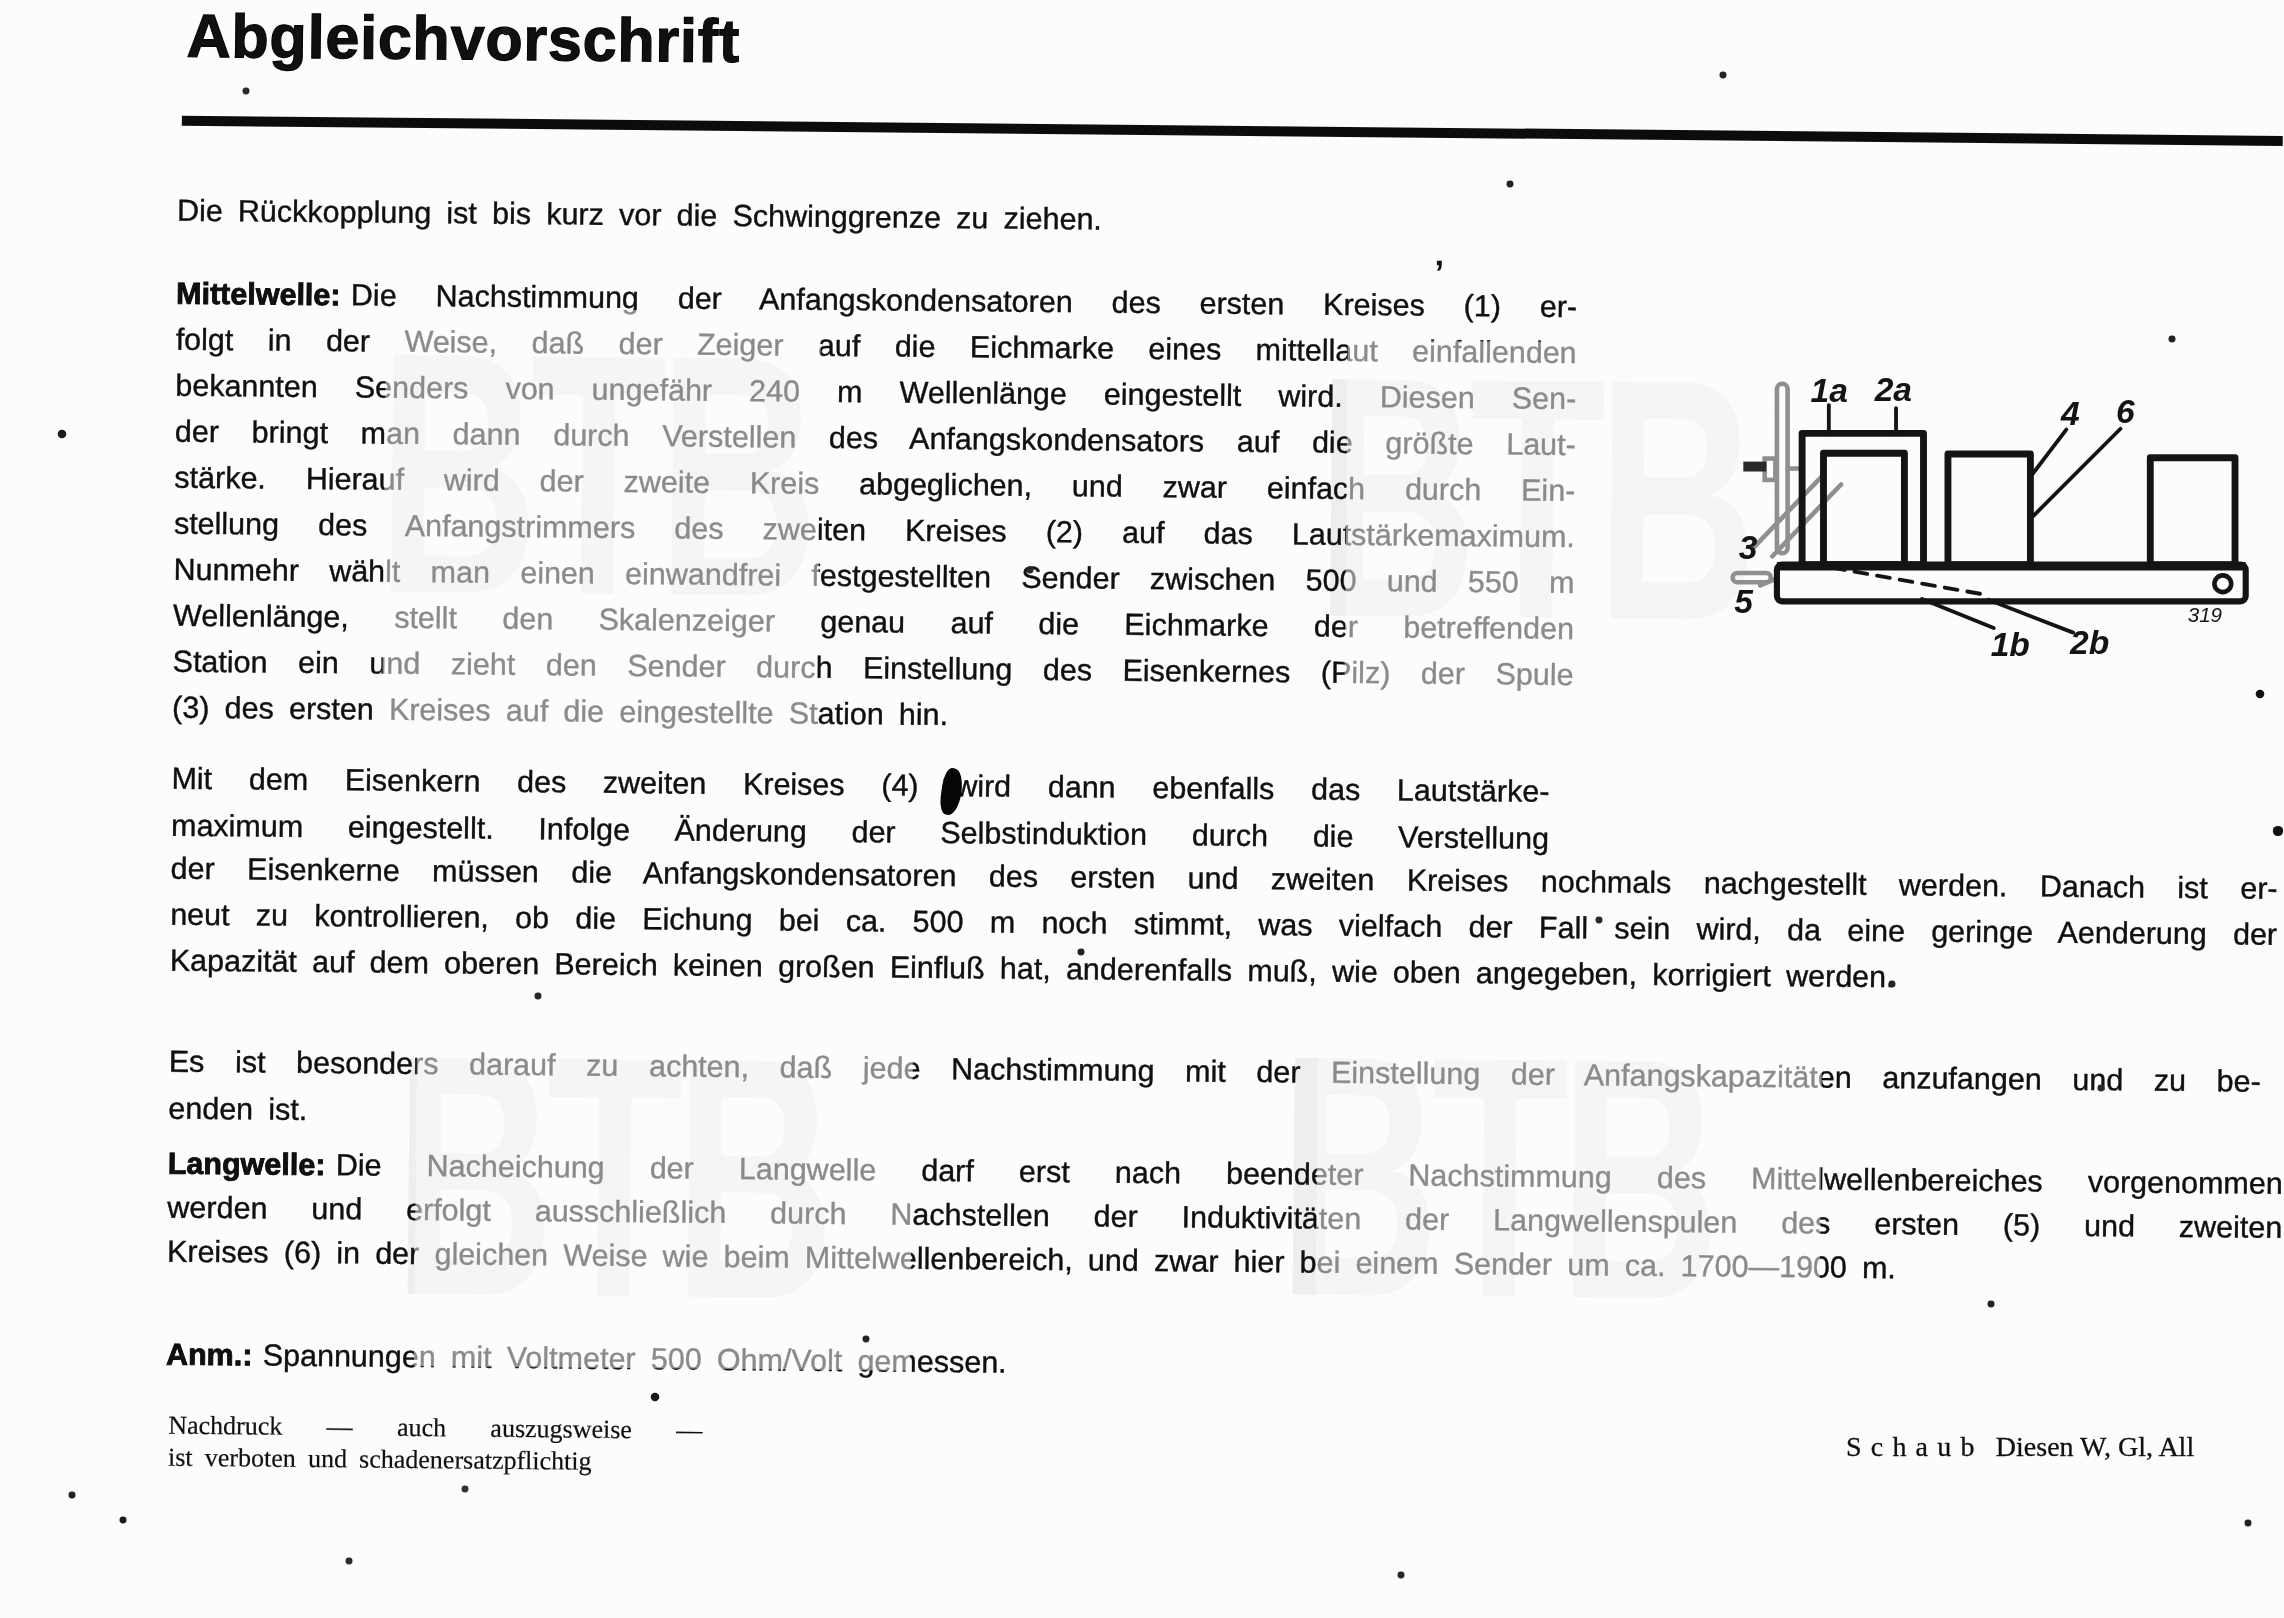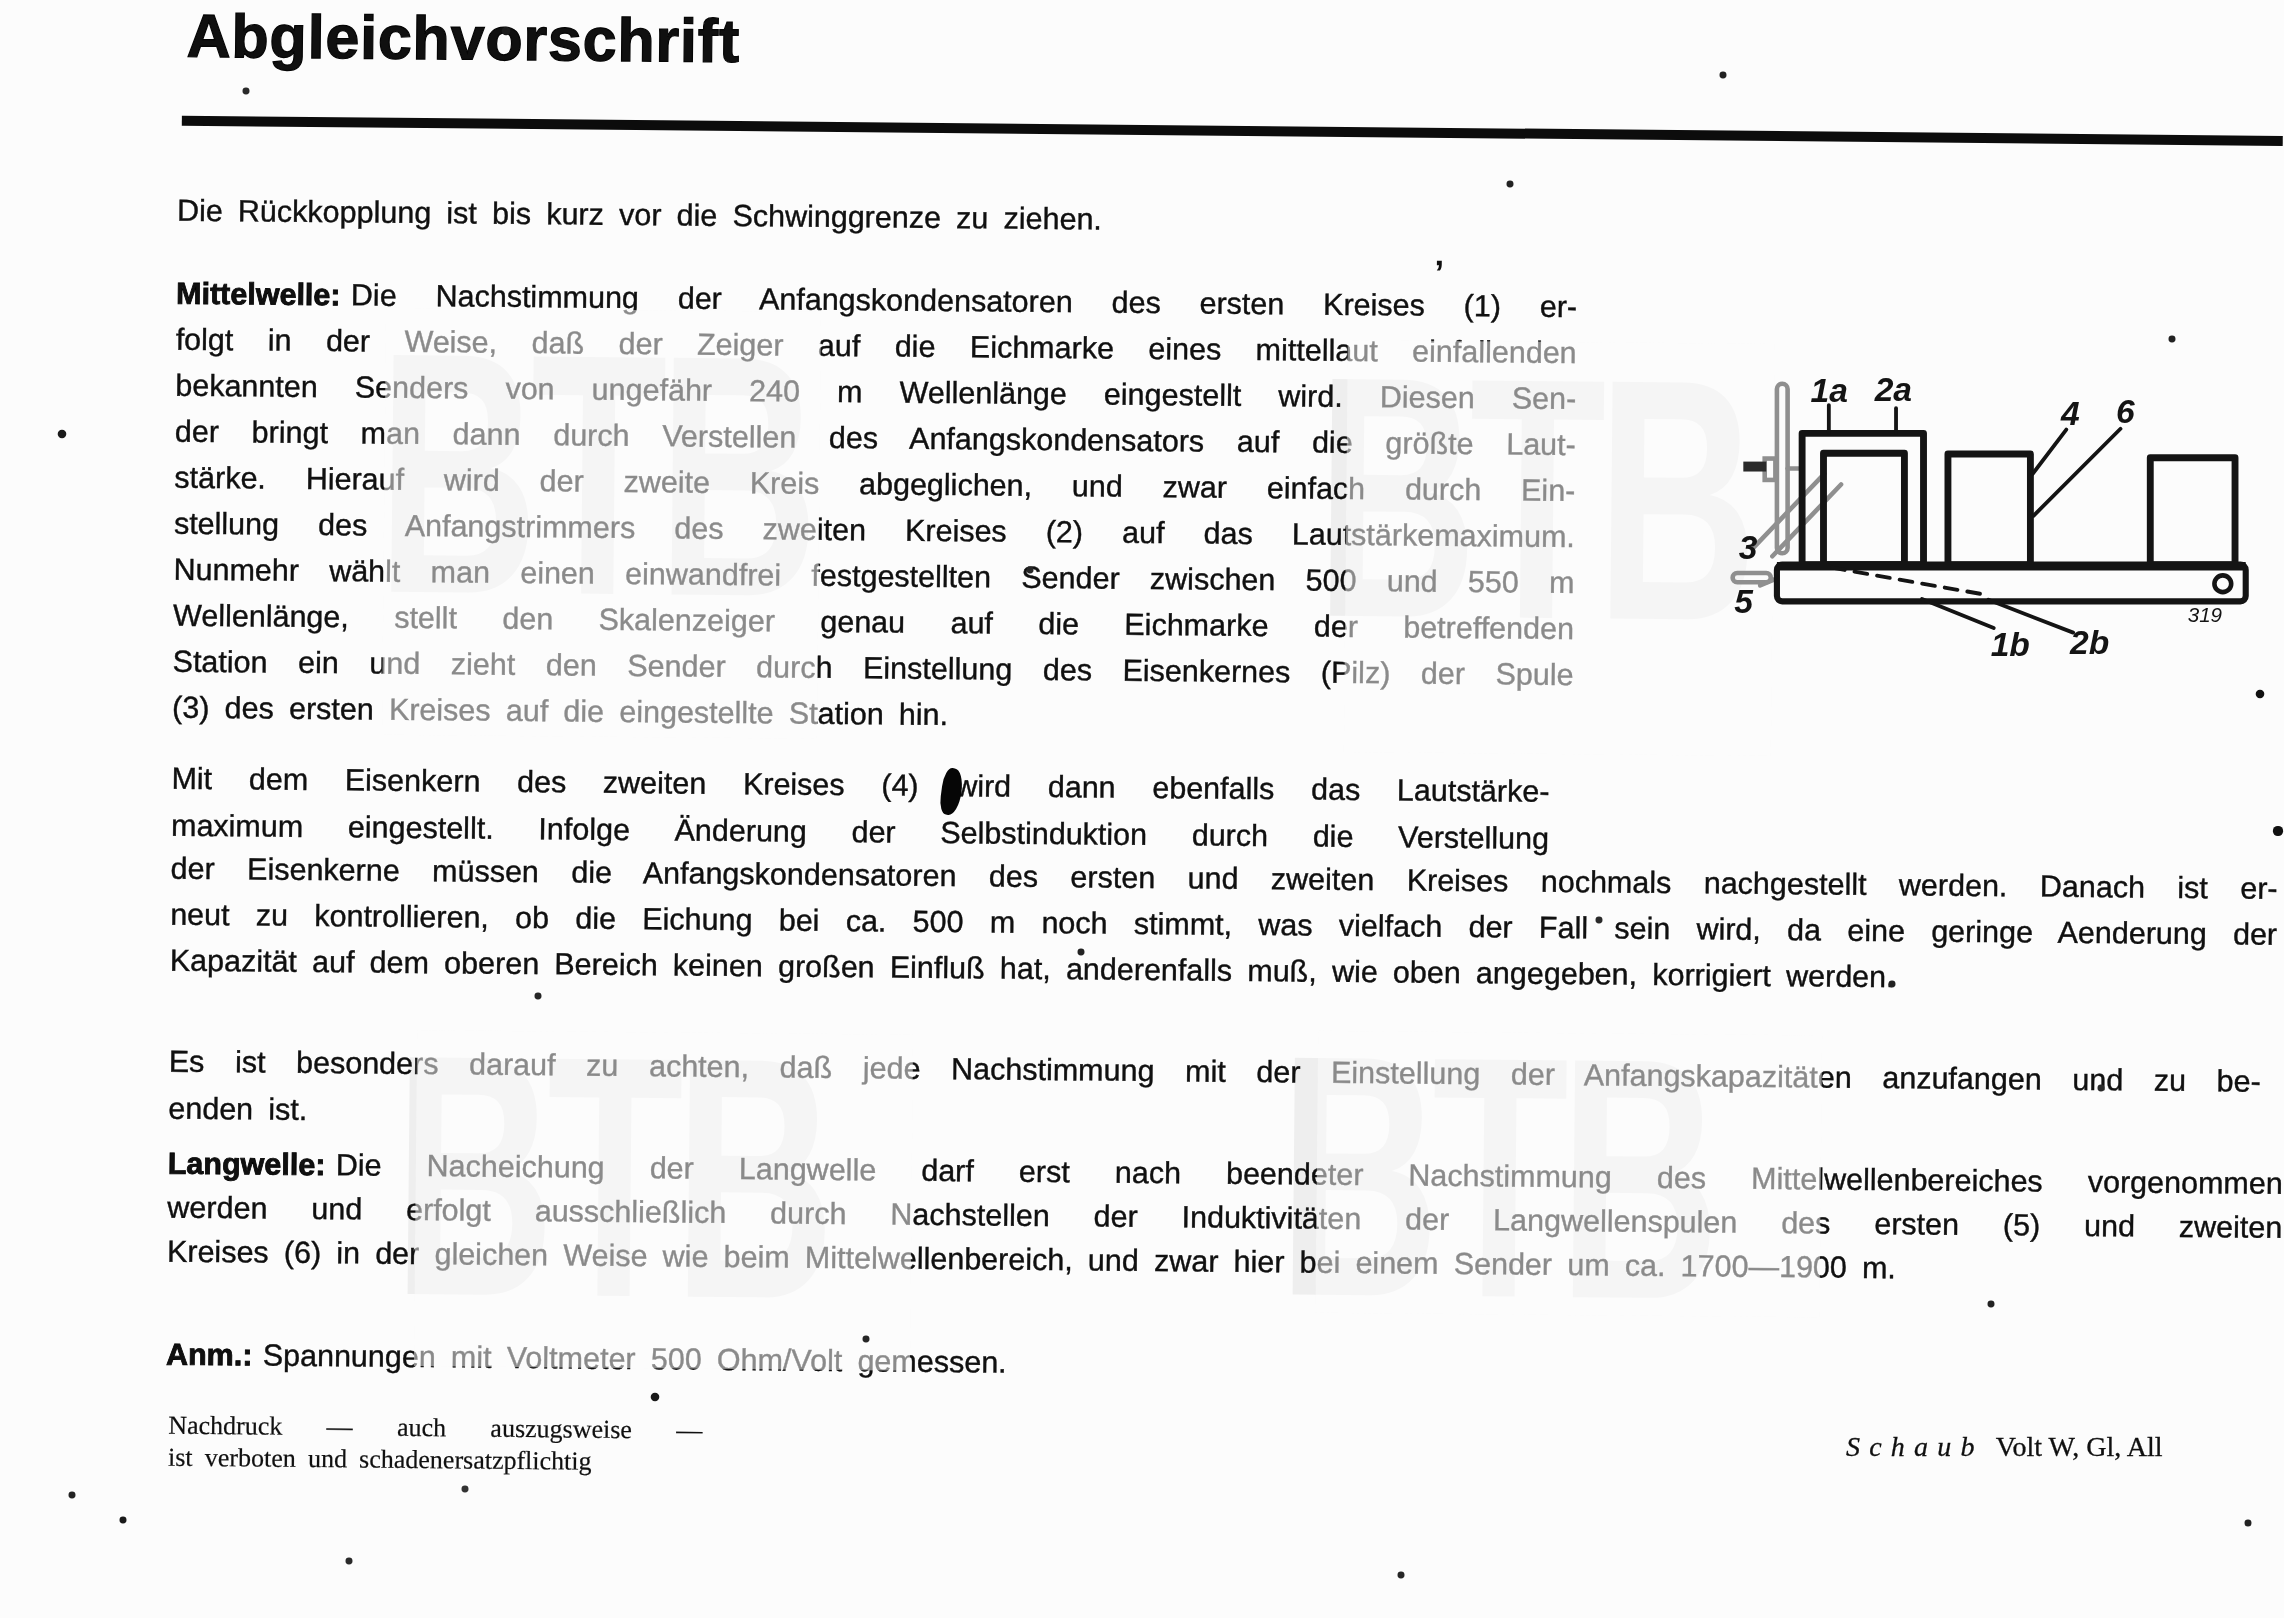--- a/index.html
+++ b/index.html
@@ -38,21 +38,21 @@
   #p4{left:179px;top:1037px;width:2092px;line-height:47px}
   #p5{left:179px;top:1140px;width:2115px;line-height:44px}
   #p6{left:179px;top:1330px;width:1145px;line-height:46px}
   
   #fl{left:182px;top:1409px;width:534px;line-height:32px;
       font-family:"Liberation Serif",serif;font-size:26px;font-weight:400;
       -webkit-text-stroke:0.2px #101010;}
   #fr{position:absolute;left:1846px;top:1431px;z-index:2;white-space:nowrap;
       font-family:"Liberation Serif",serif;font-size:28px;
       -webkit-text-stroke:0.3px #101010;}
-  #fr .brand{letter-spacing:9.2px;margin-right:12.2px;font-style:italic;}
+  #fr .brand{letter-spacing:9.2px;margin-right:12.2px;}
   
   .fade{position:absolute;z-index:4;pointer-events:none;background:rgba(252,252,252,.52);}
   .f1{left:389px;top:305px;width:435px;height:427px}
   .f2{left:1351px;top:328px;width:427px;height:412px}
   .f3{left:427px;top:1027px;width:496px;height:336px}
   .f4{left:1328px;top:1019px;width:504px;height:282px}
   
   .blot{position:absolute;left:949px;top:760px;width:20px;height:47px;z-index:3;
         background:#060606;border-radius:46% 54% 58% 42%;transform:rotate(7deg);}
   .stray{position:absolute;left:1437px;top:240px;z-index:2;font-size:35px;font-weight:700;}
@@ -139,21 +139,21 @@
   <div class="blot"></div>
   <div class="stray">’</div>
 
   <div class="fade f1"></div>
   <div class="fade f2"></div>
   <div class="fade f3"></div>
   <div class="fade f4"></div>
 </div>
 
 <div id="fr">
-  <span class="brand">Schaub</span><span>Volt W, Gl, All</span>
+  <span class="brand">Schaub</span><span>Diesen W, Gl, All</span>
 </div>
 
 <svg id="diagram" width="565" height="359" viewBox="0 0 740 470">
 
   <g stroke="#8f8f8f" fill="none" stroke-width="6" stroke-linecap="round">
     <rect x="68" y="48" width="14" height="222" rx="7"></rect>
     <rect x="52" y="146" width="14" height="28"></rect>
     <line x1="82" y1="159" x2="101" y2="159"></line>
     <line x1="38" y1="262" x2="130" y2="166"></line>
     <line x1="62" y1="274" x2="152" y2="180"></line>

